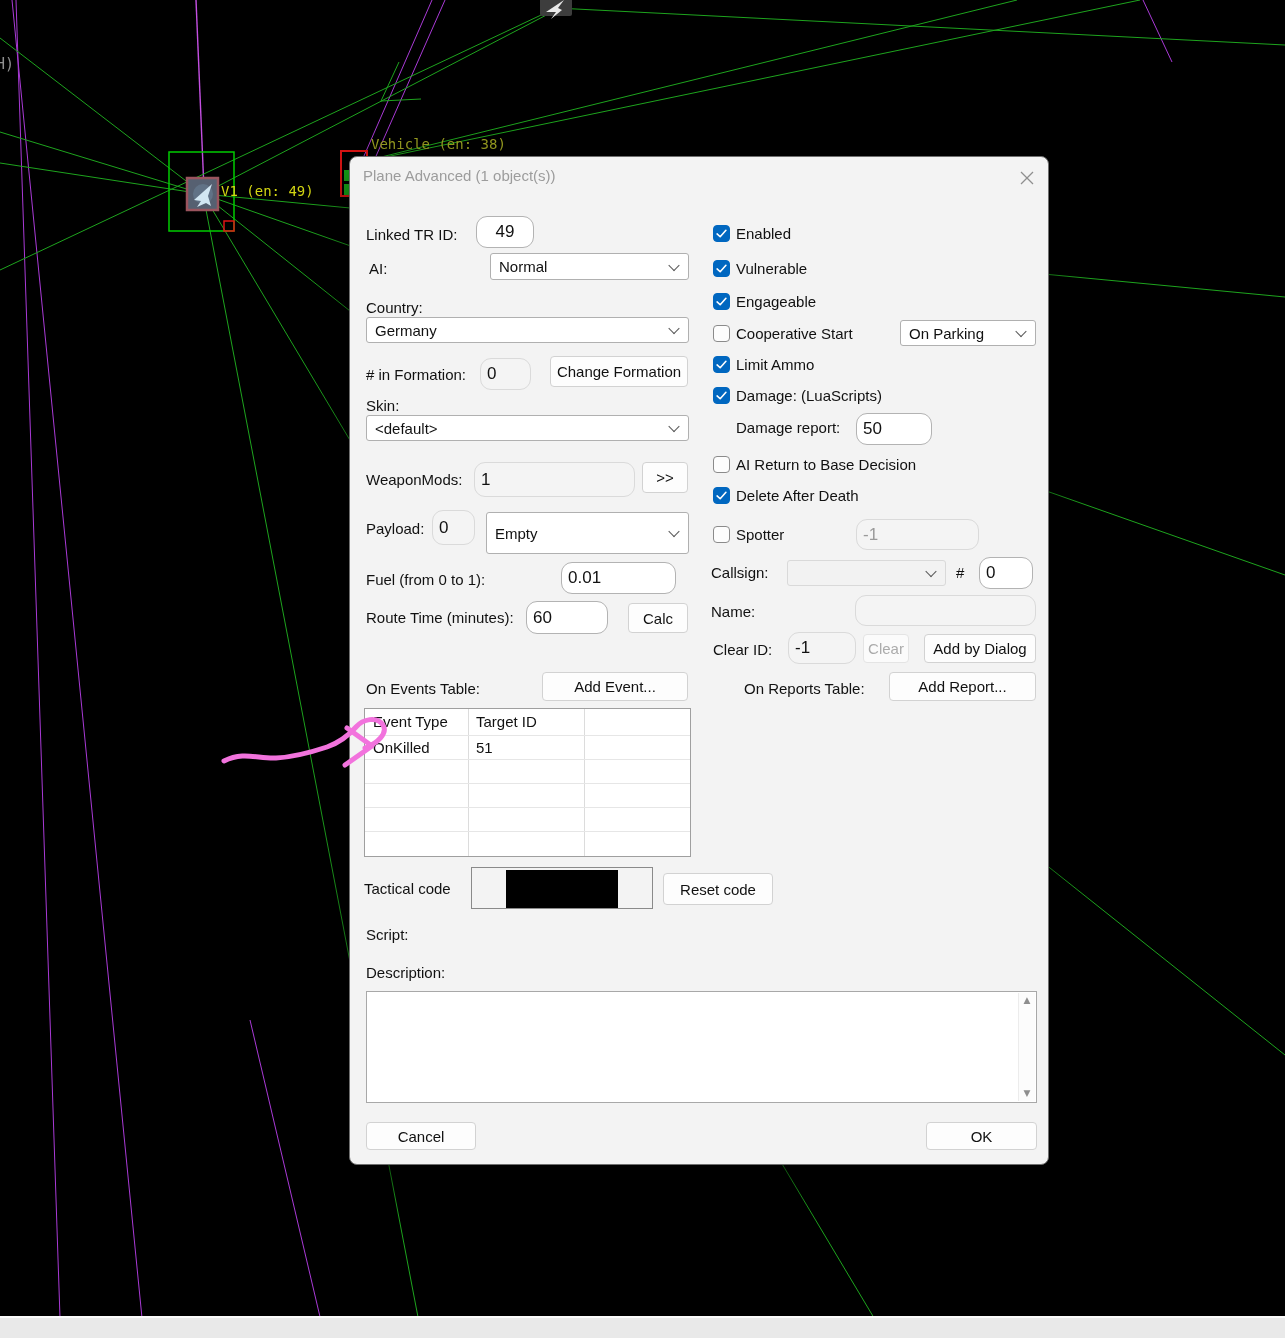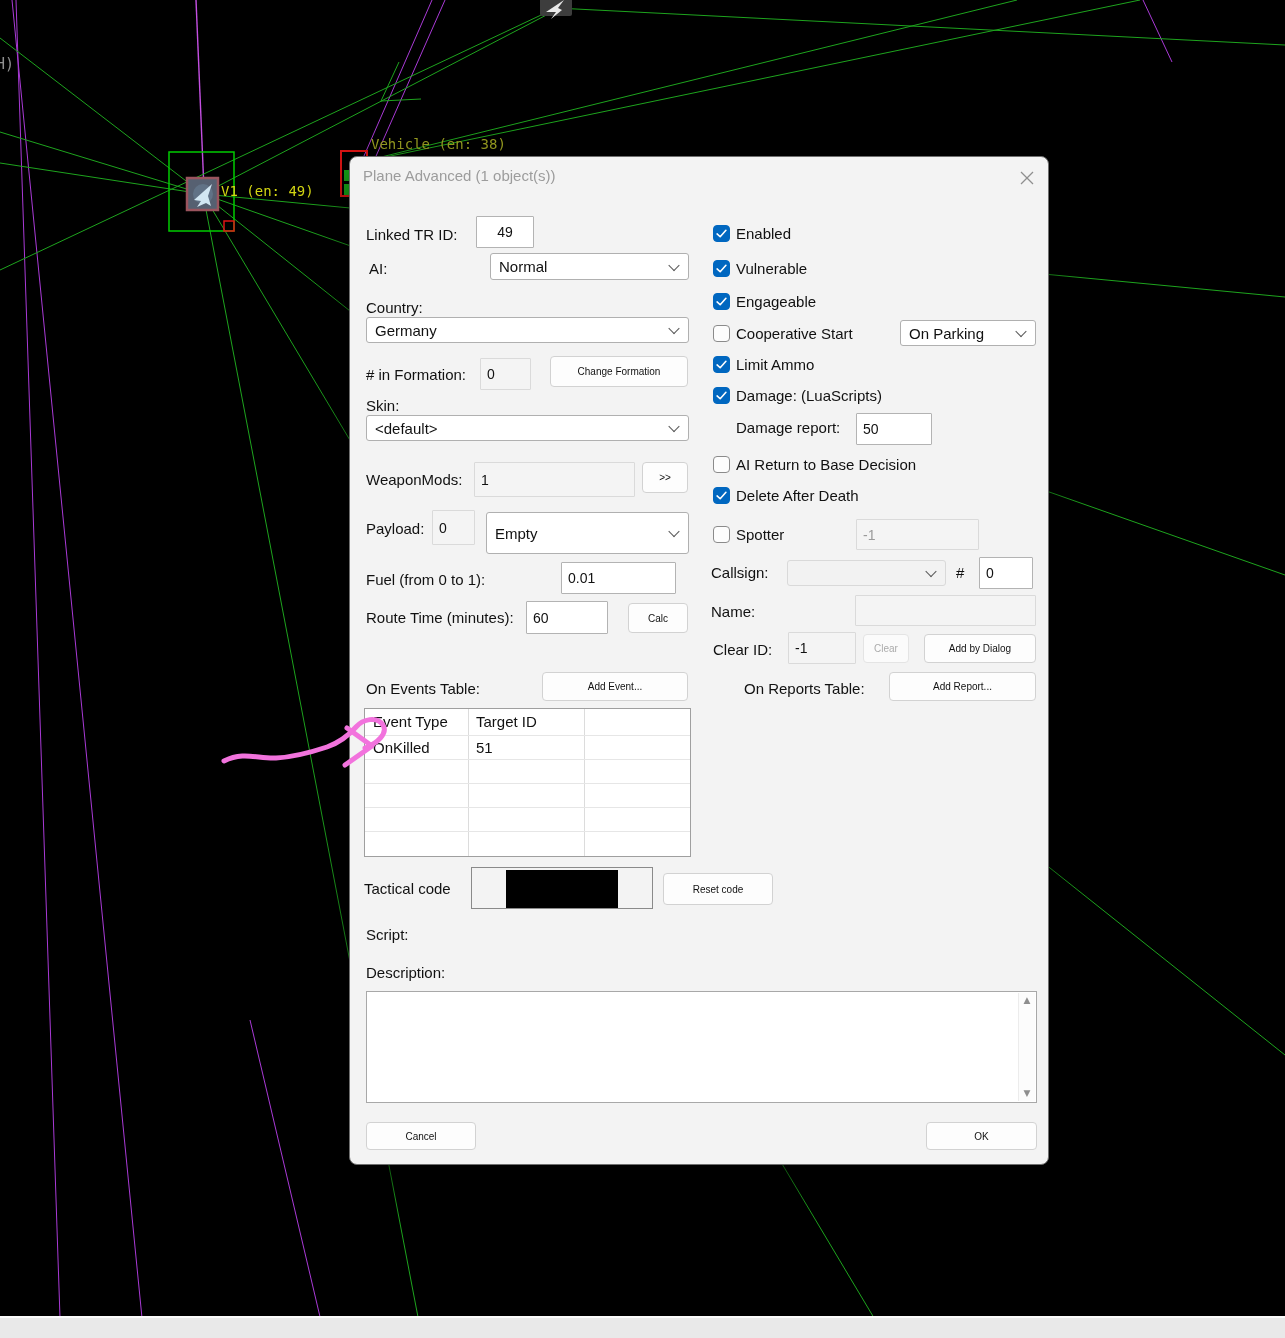--- a/index.html
+++ b/index.html
@@ -16,32 +16,32 @@
   .bottom-bar{position:absolute;left:0;top:1316px;width:1285px;height:22px;background:#e9e9e9;
               border-top:2px solid #fbfbfb;z-index:5;}
   
   .dialog{position:absolute;left:349px;top:156px;width:700px;height:1009px;background:#f3f3f3;
           border:1px solid #6f6f6f;border-radius:8px;box-shadow:0 18px 50px rgba(0,0,0,.65);
           z-index:20;box-sizing:border-box;color:#111;}
   .title{position:absolute;left:13px;top:10px;font-size:15px;color:#9c9c9c;white-space:nowrap;}
   .close{position:absolute;left:662px;top:7px;width:30px;height:27px;display:flex;align-items:center;
          justify-content:center;border-radius:5px;}
   .lbl{position:absolute;font-size:15px;color:#111;white-space:nowrap;line-height:19px;}
-  .inp{position:absolute;background:#fff;border:1px solid #b3b3b3;border-radius:1px;
-       font-family:"Liberation Sans",sans-serif;font-size:14px;color:#111;padding:0 6px;
+  .inp{position:absolute;background:#fff;border:1px solid #b3b3b3;border-radius:11px;
+       font-family:"Liberation Sans",sans-serif;font-size:17px;color:#111;padding:0 6px;
        box-sizing:border-box;outline:none;}
   .inp.dis{background:#f4f4f4;border-color:#dadada;}
   .inp.graytext{color:#9a9a9a;}
   .inp.ctr{text-align:center;}
   .sel{position:absolute;background:#fff;border:1px solid #b0b0b0;border-radius:3px;display:flex;
        align-items:center;padding:0 26px 0 8px;font-size:15px;box-sizing:border-box;white-space:nowrap;}
   .sel.dis{background:#f2f2f2;border-color:#d9d9d9;}
   .chev{position:absolute;right:10px;top:50%;width:7px;height:7px;border-right:1.4px solid #5a5a5a;
         border-bottom:1.4px solid #5a5a5a;transform:translateY(-68%) rotate(45deg);}
-  .btn{position:absolute;background:#fdfdfd;border:1px solid #d2d2d2;border-radius:4px;font-size:10px;
+  .btn{position:absolute;background:#fdfdfd;border:1px solid #d2d2d2;border-radius:4px;font-size:15px;
        color:#111;display:flex;align-items:center;justify-content:center;box-sizing:border-box;}
   .btn.dis{color:#ababab;border-color:#e4e4e4;background:#fbfbfb;}
   .cb{position:absolute;width:17px;height:17px;border-radius:4px;border:1px solid #8b8b8b;
       background:#fdfdfd;box-sizing:border-box;}
   .cb svg{display:none;}
   .cb.on{background:#0067c0;border-color:#0067c0;}
   .cb.on svg{display:block;}
   .tbl{position:absolute;background:#fff;border:1px solid #9f9f9f;box-sizing:border-box;}
   .tbl .vline{position:absolute;top:0;bottom:0;width:1px;background:#dcdcdc;}
   .tbl .hline{position:absolute;left:0;right:0;height:1px;background:#e6e6e6;}

